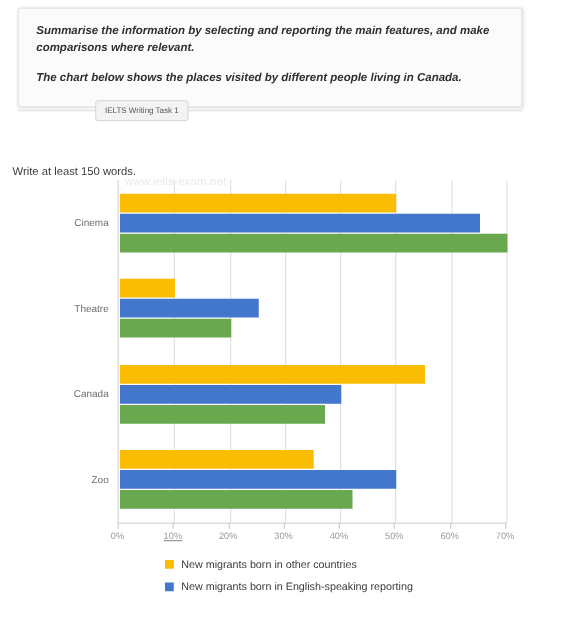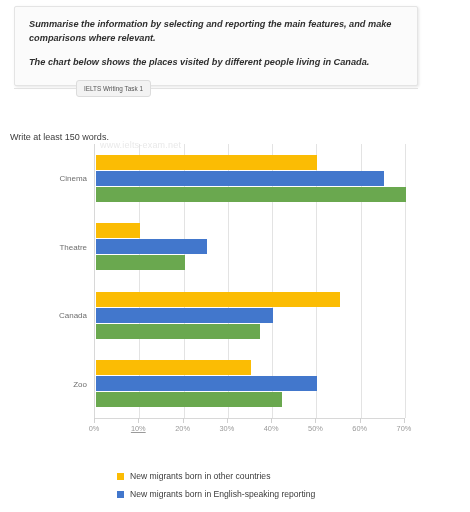--- a/index.html
+++ b/index.html
@@ -152,23 +152,22 @@
     left: 1px;
     height: 15px;
   }
   .bar-0 { background: #fbbc04; }
   .bar-1 { background: #4277cc; }
   .bar-2 { background: #6aa84f; }
 
   
   .legend {
     position: absolute;
-    left: 117px;
+    left: 132px;
     top: 314px;
-    margin-top: 25px;
   }
   .legend-item {
     display: flex;
     align-items: center;
     margin-bottom: 8px;
   }
   .legend-item:last-child { margin-bottom: 0; }
   .legend-swatch {
     width: 7px;
     height: 7px;

